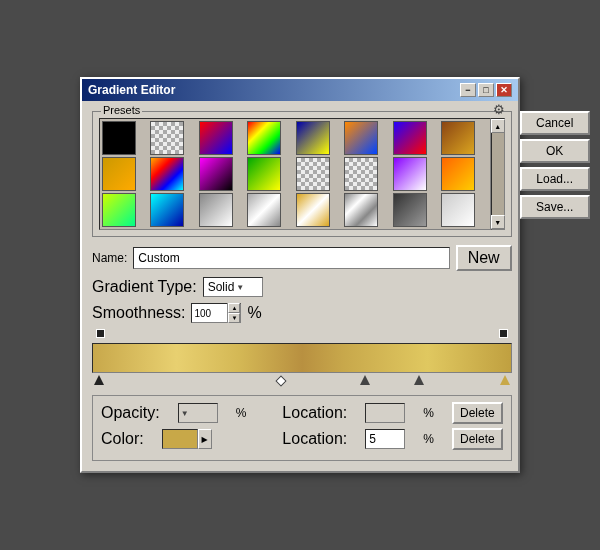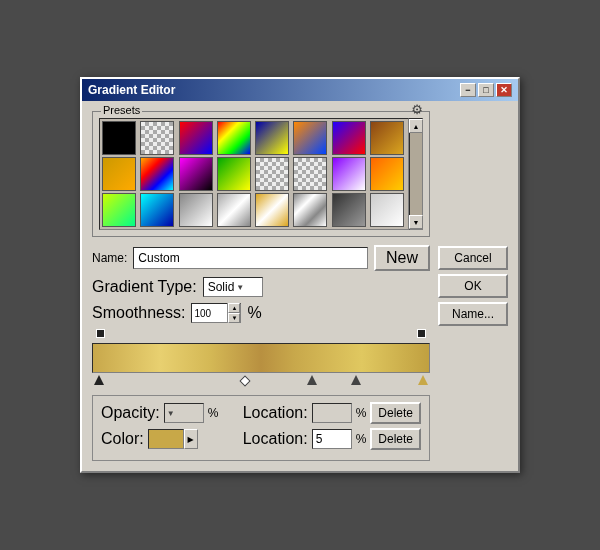--- a/index.html
+++ b/index.html
@@ -51,21 +51,20 @@
       color: #000;
     }
     .titlebar-btn.close {
       background: #c0392b;
       color: white;
     }
     .dialog-body {
       padding: 10px;
       display: flex;
       gap: 8px;
-      align-items: center;
     }
     .left-panel {
       flex: 1;
     }
     .right-panel {
       display: flex;
       flex-direction: column;
       gap: 4px;
       width: 70px;
     }
@@ -294,21 +293,21 @@
       cursor: pointer;
     }
     .stops-group {
       border: 1px solid #888;
       padding: 6px 8px;
       margin-top: 4px;
     }
     .stops-row {
       display: flex;
       align-items: center;
-      gap: 4px;
+      gap: 18px;
       margin-bottom: 4px;
     }
     .color-preview {
       width: 36px;
       height: 20px;
       background: #c8a848;
       border: 1px inset #808080;
       display: inline-block;
       vertical-align: middle;
       cursor: pointer;
@@ -496,16 +495,17 @@
           <input class="loc-input" type="text" value="5" style="">
           <span class="percent-label">%</span>
           <button class="delete-btn">Delete</button>
         </div>
       </div>
     </div>
 
     <div class="right-panel">
       <button class="win-btn">Cancel</button>
       <button class="win-btn">OK</button>
-      <button class="win-btn">Name...</button>
+      <button class="win-btn">Load...</button>
+      <button class="win-btn">Save...</button>
     </div>
   </div>
 </div>
 
 </body></html>

